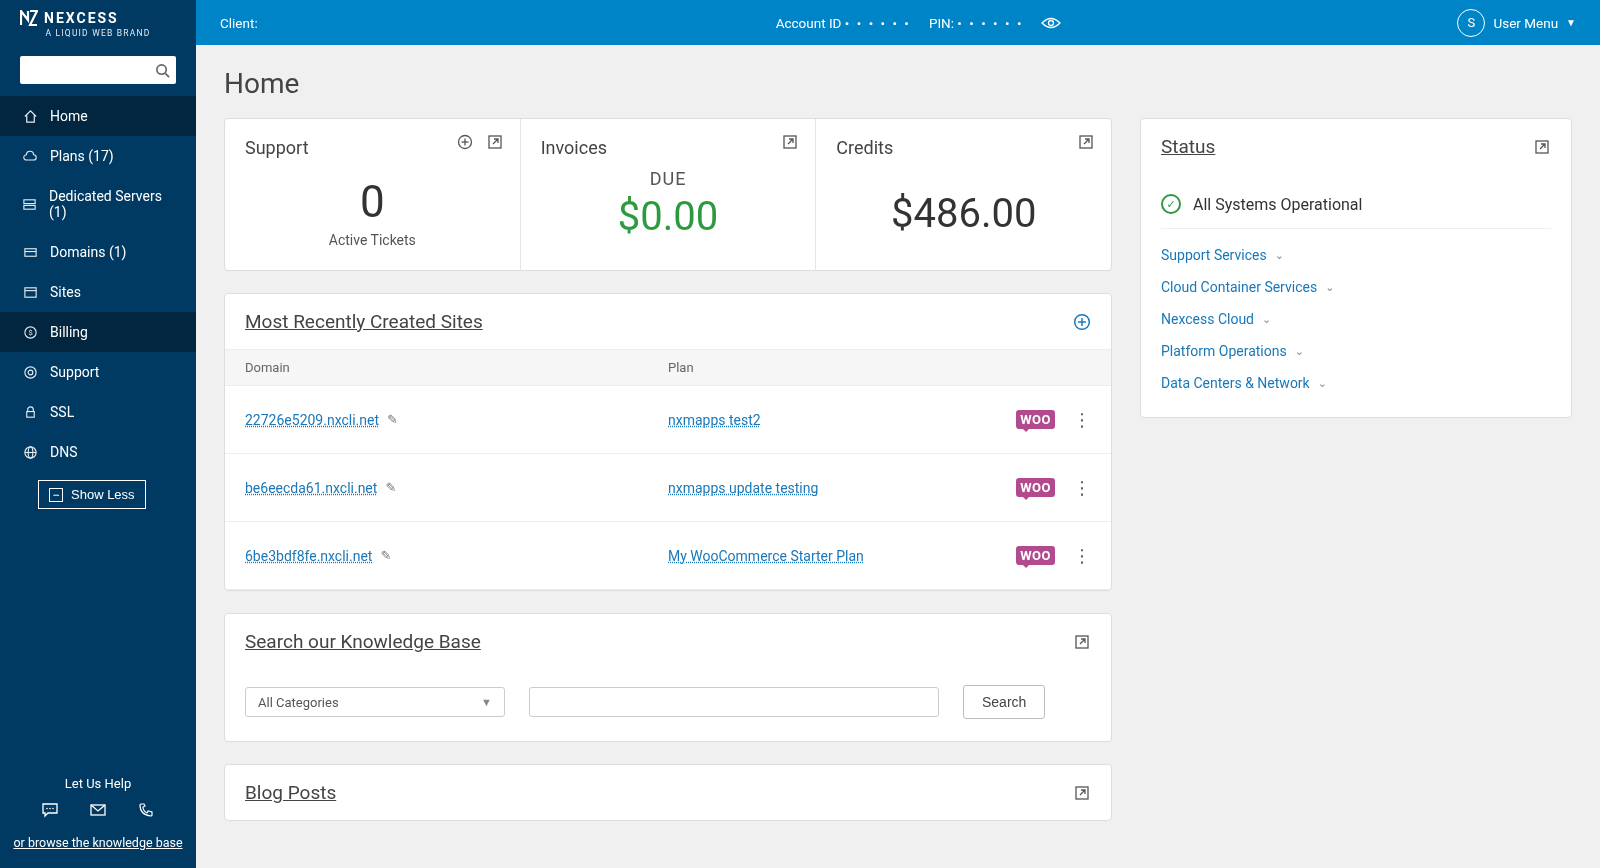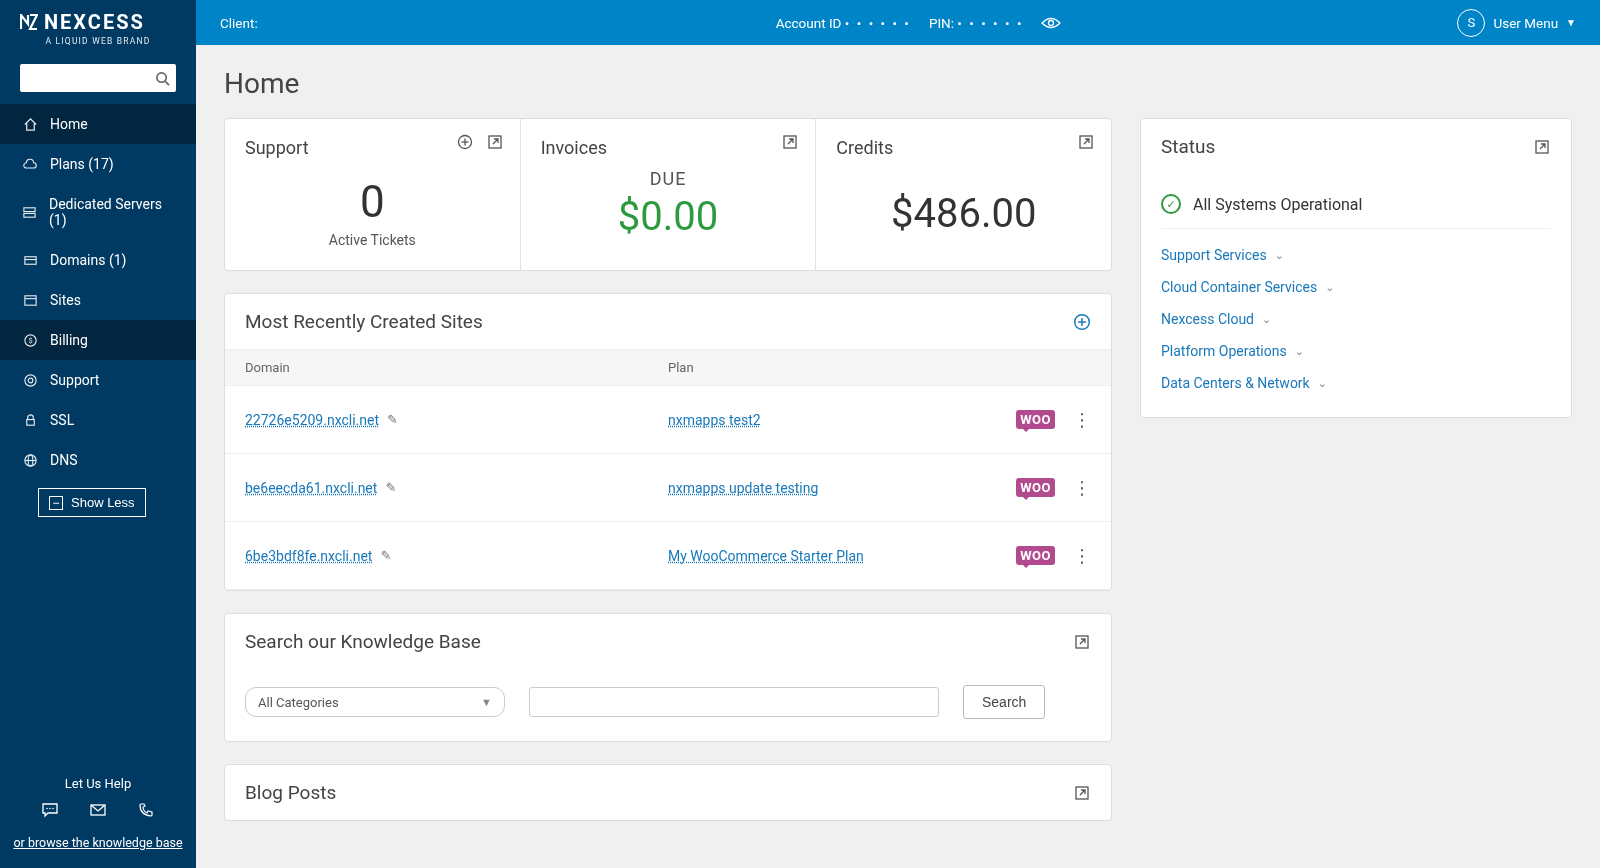--- a/index.html
+++ b/index.html
@@ -14,21 +14,21 @@
   .app { display: flex; height: 100%; }
   .sidebar {
     width: 196px;
     background: #003a63;
     color: #fff;
     display: flex;
     flex-direction: column;
     flex-shrink: 0;
   }
   .logo-area { padding: 10px 20px; }
-  .logo-main { font-weight: 700; font-size: 20px; letter-spacing: 2px; display:flex; align-items:center; gap:6px;}
+  .logo-main { font-weight: 700; font-size: 14px; letter-spacing: 2px; display:flex; align-items:center; gap:6px;}
   .logo-sub { font-size: 8.5px; letter-spacing: 1.2px; opacity: 0.9; margin-top:2px; text-align:center;}
   .search-wrap { padding: 8px 20px 12px; }
   .search-box {
     background: #fff;
     height: 28px;
     display: flex;
     align-items: center;
     padding: 0 6px;
     border-radius:2px;
   }
@@ -107,21 +107,21 @@
   .cell-title { font-size:18px; color:#444; }
   .cell-icons { position:absolute; top:14px; right:16px; display:flex; gap:12px; }
   .icon-btn { width:18px; height:18px; cursor:pointer; color:#555; display:inline-flex; align-items:center; justify-content:center;}
   .big-num { font-size:44px; font-weight:400; text-align:center; margin-top:18px; color:#333; }
   .sub-label { font-size:14px; text-align:center; color:#555; margin-top:4px;}
   .due-label { font-size:18px; text-align:center; color:#555; margin-top:10px; letter-spacing:1px;}
   .green-amount { color:#2d9a3f; font-size:40px; text-align:center; font-weight:400; margin-top:4px;}
   .credit-amount { font-size:40px; text-align:center; color:#333; font-weight:400; margin-top:32px;}
 
   .section-header { display:flex; align-items:center; justify-content:space-between; padding:16px 20px; }
-  .section-title { font-size:19px; color:#444; }
+  .section-title { font-size:19px; color:#444;text-decoration:underline; }
   .table-head { display:flex; background:#f6f6f6; padding:10px 20px; font-size:13px; color:#666; border-top:1px solid #eee; border-bottom:1px solid #eee;}
   .th-domain { flex:0 0 50%; }
   .th-plan { flex:1; }
   .site-row { display:flex; align-items:center; padding:24px 20px; border-bottom:1px solid #eee; font-size:14px; }
   .site-row:last-of-type { border-bottom:1px solid #eee; }
   .link { color:#1878b9; text-decoration:underline dotted; cursor:pointer; }
   .link-solid { color:#1878b9; text-decoration:underline; cursor:pointer; }
   .edit-icon { margin-left:8px; color:#777; cursor:pointer; font-size:13px;}
   .sd-domain { flex:0 0 50%; display:flex; align-items:center;}
   .sd-plan { flex:1; display:flex; align-items:center; gap:14px; justify-content:flex-start;}
@@ -132,21 +132,21 @@
   }
   .woo-badge::after{
     content:''; position:absolute; bottom:-3px; left:6px;
     border-left:4px solid transparent; border-right:4px solid transparent; border-top:4px solid #b24a8e;
   }
   .kebab { width:18px; cursor:pointer; color:#555; font-size:18px; text-align:center; line-height:0.4;}
   .show-all { padding:14px 24px; }
   
   .kb-body { padding:16px 20px 22px; display:flex; gap:24px; align-items:center;}
   .select {
-    width:260px; height:30px; border:1px solid #ccc; border-radius:11px;
+    width:260px; height:30px; border:1px solid #ccc; border-radius:3px;
     display:flex; align-items:center; justify-content:space-between; padding:0 12px;
     font-size:13px; color:#555; cursor:pointer; background:#fff;
   }
   .kb-input { width:410px; height:30px; border:1px solid #ccc; border-radius:3px; padding:0 8px; font-size:13px;}
   .kb-btn { height:34px; padding:0 18px; border:1px solid #bbb; background:#fff; border-radius:3px; font-size:14px; cursor:pointer; color:#444;}
 
   .status-body { padding:14px 20px 18px; }
   .status-top { display:flex; align-items:center; gap:12px; padding:6px 0 14px; border-bottom:1px solid #eee; }
   .ok-circle { width:20px; height:20px; border:2px solid #2d9a3f; border-radius:50%; display:inline-flex; align-items:center; justify-content:center; color:#2d9a3f; font-size:11px;}
   .status-list { margin-top:10px; }

